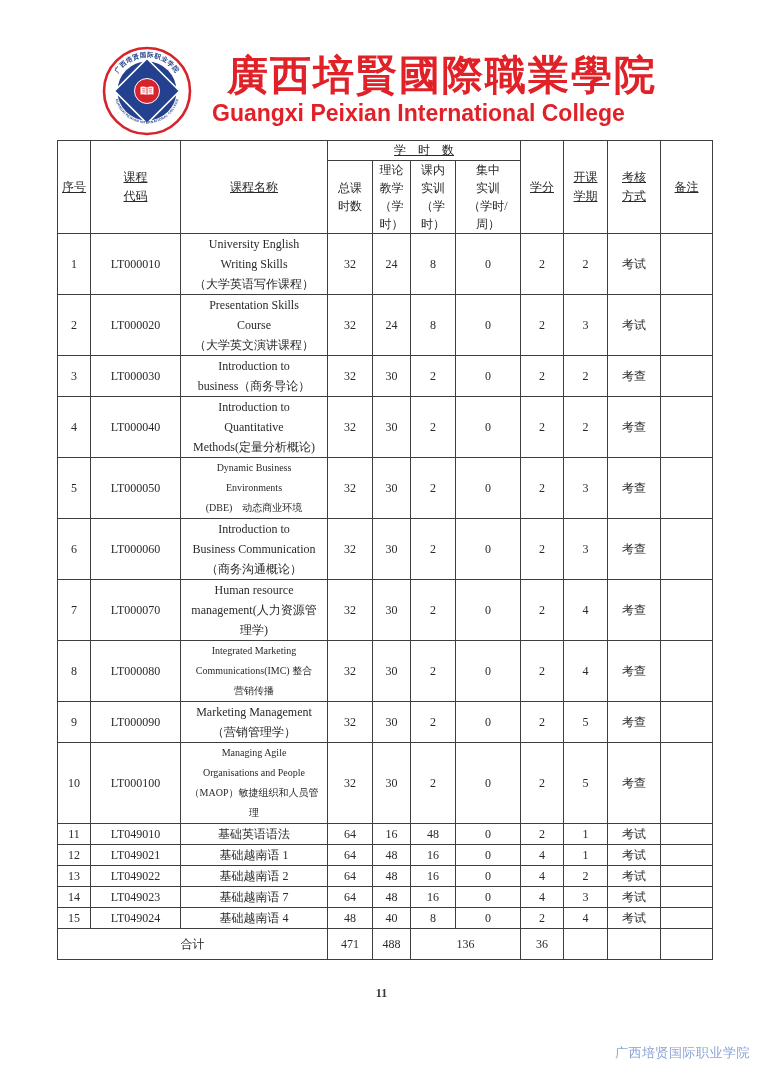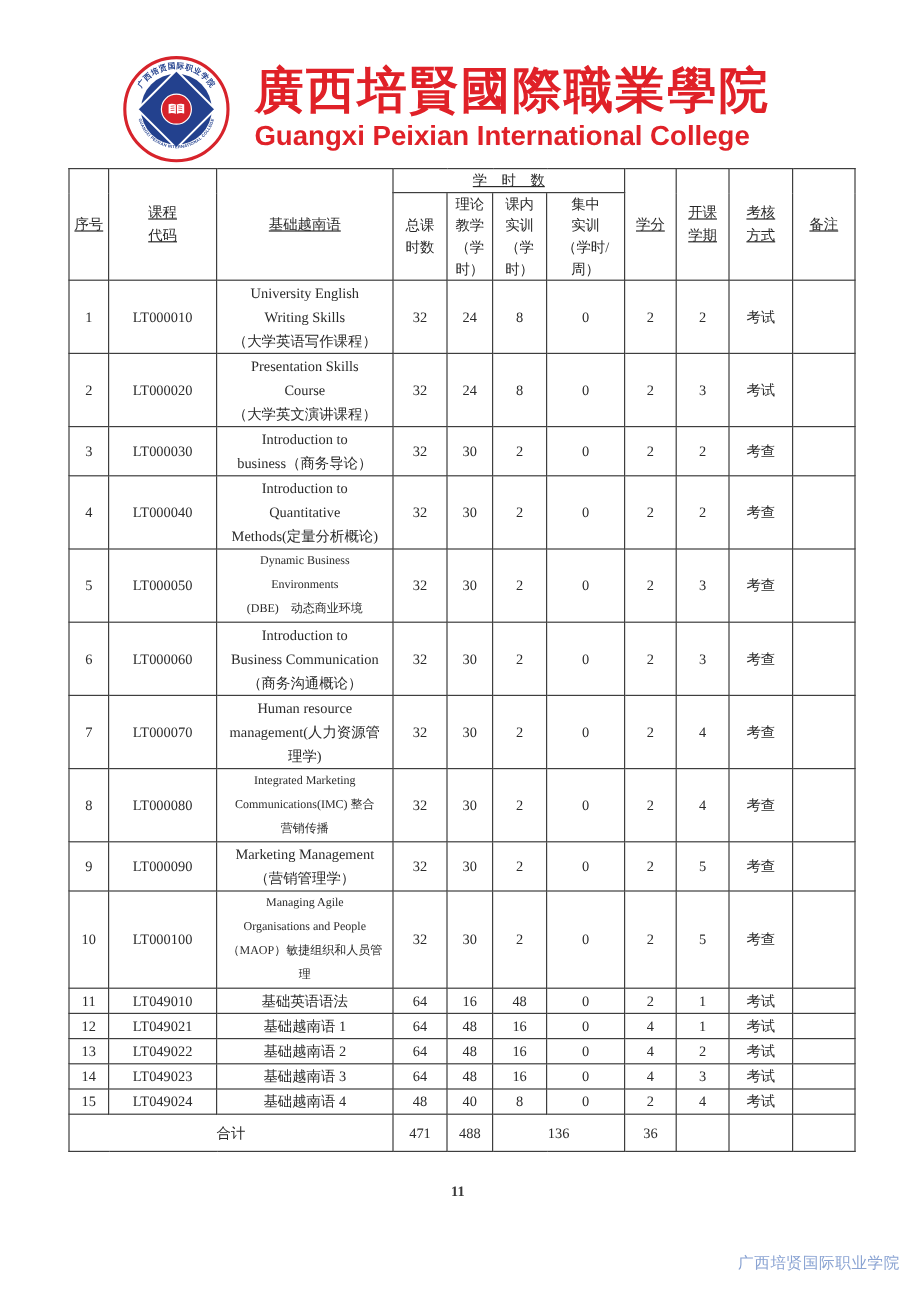--- a/index.html
+++ b/index.html
@@ -13,21 +13,21 @@
   }
   .page { position: absolute; inset: 0; background: #ffffff; }
 
   
   .letterhead { position: absolute; left: 0; top: 0; width: 763px; height: 140px; }
   .seal { position: absolute; left: 102px; top: 46px; width: 90px; height: 90px; }
   .title-zh {
     position: absolute; left: 212px; top: 50px; width: 460px; height: 52px;
     font-family: "DejaVu Serif", "Liberation Serif", serif;
     font-weight: bold; font-size: 41px; line-height: 50px;
-    color: #e02128; letter-spacing: 2px; white-space: nowrap;
+    color: #e02128; letter-spacing: 2px; white-space: nowrap; text-align: center;
   }
   .title-en {
     position: absolute; left: 212px; top: 100px; width: 460px;
     font-family: "Liberation Sans", "DejaVu Sans", sans-serif;
     font-weight: bold; font-size: 23px; line-height: 26px;
     color: #e02128; white-space: nowrap; letter-spacing: 0px;
   }
 
   
   table.course-table {
@@ -107,21 +107,21 @@
       <col style="width:43px">
         <col style="width:44px">
         <col style="width:53px">
         <col style="width:52px">
     </colgroup>
     <thead>
       <tr class="group-row">
         <th rowspan="2" class="rowspan2 multiline">序号</th>
         <th rowspan="2" class="rowspan2 multiline">课程
 代码</th>
-        <th rowspan="2" class="rowspan2">基础越南语</th>
+        <th rowspan="2" class="rowspan2">课程名称</th>
         <th colspan="4">学　时　数</th>
         <th rowspan="2" class="rowspan2">学分</th>
         <th rowspan="2" class="rowspan2 multiline">开课
 学期</th>
         <th rowspan="2" class="rowspan2 multiline">考核
 方式</th>
         <th rowspan="2" class="rowspan2">备注</th>
       </tr>
       <tr class="main-row">
         <th class="multiline">总课
@@ -325,21 +325,21 @@
           <td>16</td>
           <td>0</td>
           <td>4</td>
           <td>2</td>
           <td>考试</td>
           <td></td>
         </tr>
         <tr>
           <td>14</td>
           <td>LT049023</td>
-          <td class="name-cell multiline">基础越南语 3</td>
+          <td class="name-cell multiline">基础越南语 7</td>
           <td>64</td>
           <td>48</td>
           <td>16</td>
           <td>0</td>
           <td>4</td>
           <td>3</td>
           <td>考试</td>
           <td></td>
         </tr>
         <tr>

